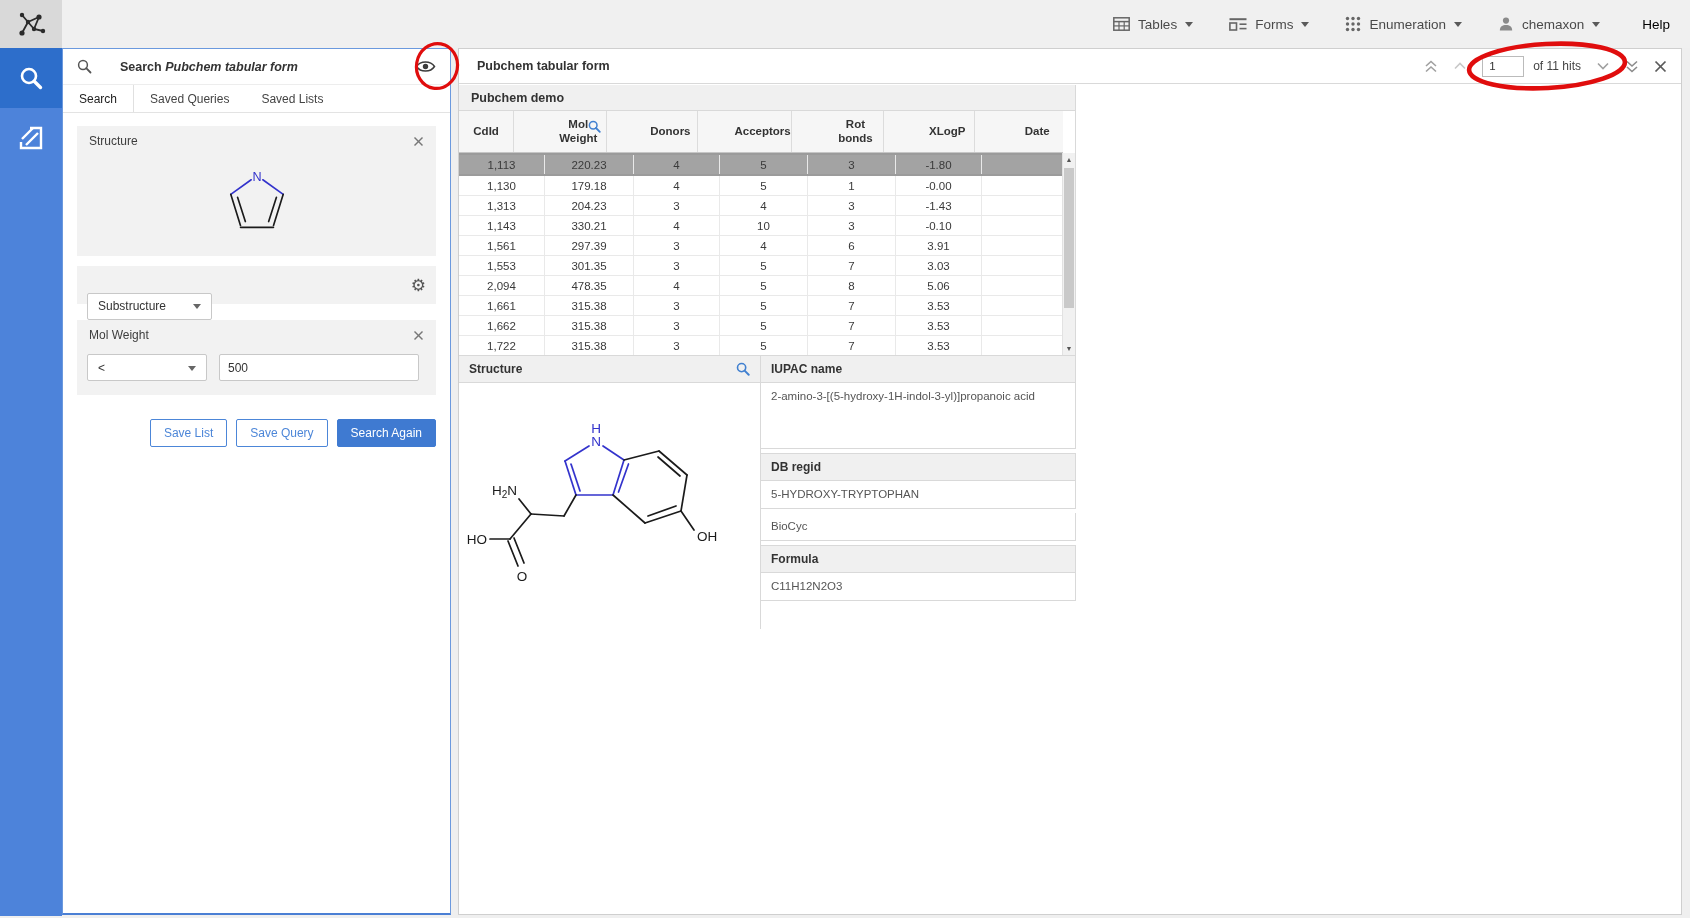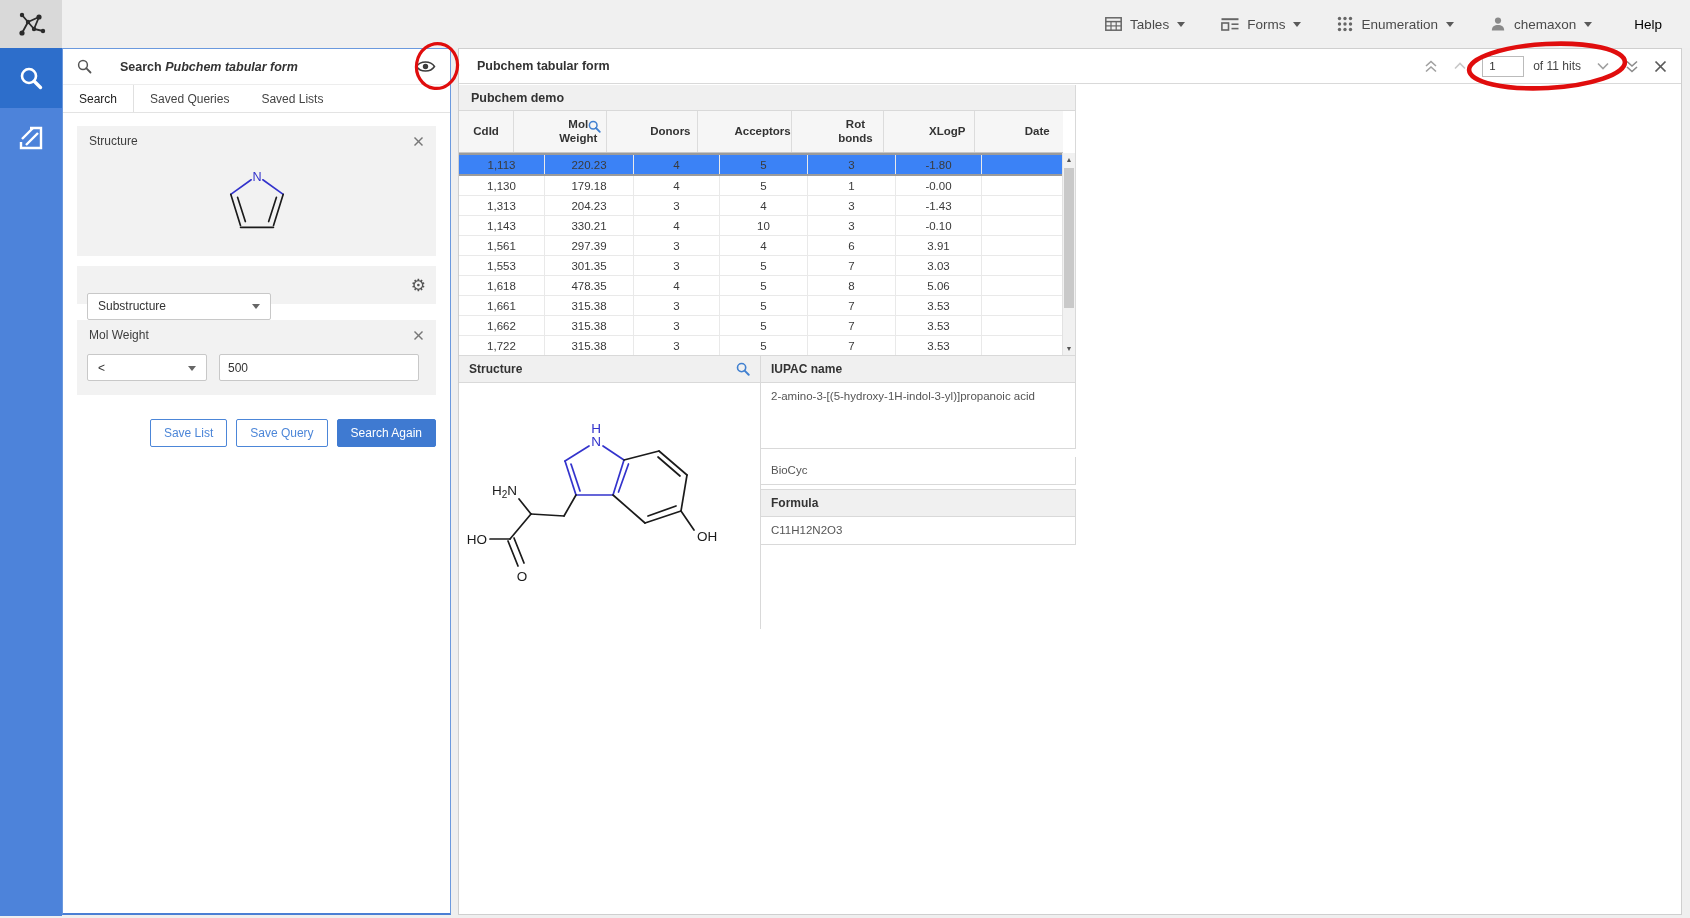--- a/index.html
+++ b/index.html
@@ -3,21 +3,21 @@
 <meta charset="utf-8">
 <style>
   * { margin:0; padding:0; box-sizing:border-box; }
   html,body { width:1690px; height:918px; overflow:hidden; background:#efefef;
     font-family:"Liberation Sans", sans-serif; color:#333; }
 
   
   .topbar { position:absolute; left:0; top:0; width:1690px; height:48px; background:#f0f0f0;
     display:flex; align-items:center; }
   .logo-tile { width:62px; height:48px; background:#d9d9d9; display:flex; align-items:center; justify-content:center; }
-  .top-menus { margin-left:auto; display:flex; align-items:center; gap:36px; padding-right:28px; }
+  .top-menus { margin-left:auto; display:flex; align-items:center; gap:36px; padding-right:20px; }
   .menu { display:flex; align-items:center; gap:8px; font-size:13.5px; color:#4a4a4a; cursor:pointer; }
   .caret { width:0; height:0; border-left:4px solid transparent; border-right:4px solid transparent;
     border-top:5px solid #5a5a5a; margin-top:1px; }
   .help-link { font-size:13.5px; color:#000000; margin-left:6px; cursor:pointer; }
 
   
   .sidebar { position:absolute; left:0; top:48px; width:62px; height:868px; background:#4d83da; }
   .side-item { width:62px; height:60px; display:flex; align-items:center; justify-content:center; }
   .side-item.active { background:#2d6ecb; }
 
@@ -34,21 +34,21 @@
   .lp-body { padding:13px 14px 0 14px; }
 
   .card { background:#f2f2f2; }
   .card-head { height:30px; display:flex; align-items:center; padding:0 12px; font-size:12px; color:#3d3d3d; }
   .card-close { margin-left:auto; cursor:pointer; display:flex; }
   .struct-canvas { height:100px; display:flex; align-items:center; justify-content:center; cursor:pointer; }
   .type-row { margin-top:10px; background:#f2f2f2; height:38px; display:flex; align-items:center; padding:0 10px; }
   .selectbox { background:#fff; border:1px solid #c8c8c8; border-radius:2px; height:27px;
     display:flex; align-items:center; padding:0 10px; font-size:12px; color:#333; cursor:pointer; }
   .selectbox .caret { margin-left:auto; border-top-color:#666; }
-  .sel-substructure { width:184px;margin-top:42px; }
+  .sel-substructure { width:125px;margin-top:42px; }
   .gear { margin-left:auto; font-size:17px; color:#555; cursor:pointer; line-height:1; }
   .mw-card { margin-top:16px; }
   .mw-row { display:flex; align-items:center; gap:12px; padding:4px 10px 14px 10px; }
   .sel-op { width:120px; }
   .num-input { width:200px; height:27px; background:#fff; border:1px solid #c8c8c8; border-radius:2px;
     font-size:12px; color:#333; padding:0 8px; font-family:"Liberation Sans",sans-serif; }
   .btn-row { display:flex; justify-content:flex-end; gap:9px; margin-top:24px; padding-right:0px; }
   .btn { height:28px; border-radius:2px; font-size:12px; display:flex; align-items:center; justify-content:center;
     cursor:pointer; padding:0 13px; }
   .btn.outline { background:#fff; border:1px solid #4c86d8; color:#4c86d8; }
@@ -67,21 +67,21 @@
 
   
   .grid-panel { position:absolute; left:0; top:36px; width:617px; border-right:1px solid #d9d9d9; background:#fff; }
   .grid-title { height:26px; background:#f0f0f0; border-bottom:1px solid #d9d9d9; display:flex; align-items:center;
     padding-left:12px; font-size:12.5px; font-weight:bold; color:#333; }
   .grid-head { display:flex; height:42px; background:#f6f6f6; border-bottom:1px solid #c6c6c6; width:604px;gap:36px; }
   .gh-cell { display:flex; align-items:center; justify-content:center; text-align:center; font-size:11.5px;
     font-weight:bold; color:#333; border-right:1px solid #dcdcdc; position:relative; line-height:1.15; cursor:pointer; }
   .grid-rows { width:604px; }
   .grid-row { display:flex; height:20px; border-bottom:1px solid #e9e9e9; background:#fff; cursor:pointer; }
-  .grid-row.selected { background:#3b82f6; border-top:2px solid #9b9b9b; border-bottom:2px solid #9b9b9b; height:23px; }
+  .grid-row.selected { background:#a3a3a3; border-top:2px solid #9b9b9b; border-bottom:2px solid #9b9b9b; height:23px; }
   .grid-cell { display:flex; align-items:center; justify-content:center; font-size:11.5px; color:#3a3a3a;
     border-right:1px solid #e9e9e9; }
   .c0{width:86px;} .c1{width:89px;} .c2{width:86px;} .c3{width:88px;} .c4{width:88px;} .c5{width:86px;} .c6{width:81px; border-right:none;}
   .vscroll { position:absolute; right:0; top:68px; width:13px; height:202px; background:#f1f1f1; border-left:1px solid #e2e2e2; }
   .vs-btn { height:13px; display:flex; align-items:center; justify-content:center; font-size:7px; color:#555; cursor:pointer; }
   .vs-thumb { position:absolute; left:1px; right:1px; top:15px; height:140px; background:#c9c9c9; cursor:pointer; }
   .vs-down { position:absolute; bottom:0; left:0; right:0; }
 
   
   .detail { position:absolute; left:0; top:306px; width:617px; display:flex; }
@@ -382,21 +382,21 @@
         <div class="grid-row">
           <div class="grid-cell c0">1,553</div>
           <div class="grid-cell c1">301.35</div>
           <div class="grid-cell c2">3</div>
           <div class="grid-cell c3">5</div>
           <div class="grid-cell c4">7</div>
           <div class="grid-cell c5">3.03</div>
           <div class="grid-cell c6"></div>
         </div>
         <div class="grid-row">
-          <div class="grid-cell c0">1,618</div>
+          <div class="grid-cell c0">2,094</div>
           <div class="grid-cell c1">478.35</div>
           <div class="grid-cell c2">4</div>
           <div class="grid-cell c3">5</div>
           <div class="grid-cell c4">8</div>
           <div class="grid-cell c5">5.06</div>
           <div class="grid-cell c6"></div>
         </div>
         <div class="grid-row">
           <div class="grid-cell c0">1,661</div>
           <div class="grid-cell c1">315.38</div>
@@ -485,20 +485,24 @@
           </g>
         </svg>
       </div>
     </div>
     <div class="d-fields">
       <div class="field-block">
         <div class="d-head">IUPAC name</div>
         <div class="field-val val-iupac">2-amino-3-[(5-hydroxy-1H-indol-3-yl)]propanoic acid</div>
       </div>
       <div class="gapline"></div>
+      <div class="field-block">
+        <div class="d-head">DB regid</div>
+        <div class="field-val val-sm">5-HYDROXY-TRYPTOPHAN</div>
+      </div>
       <div class="gapline"></div>
       <div class="field-block">
         <div class="field-val val-sm">BioCyc</div>
       </div>
       <div class="gapline"></div>
       <div class="field-block">
         <div class="d-head">Formula</div>
         <div class="field-val val-sm">C11H12N2O3</div>
       </div>
     </div>

